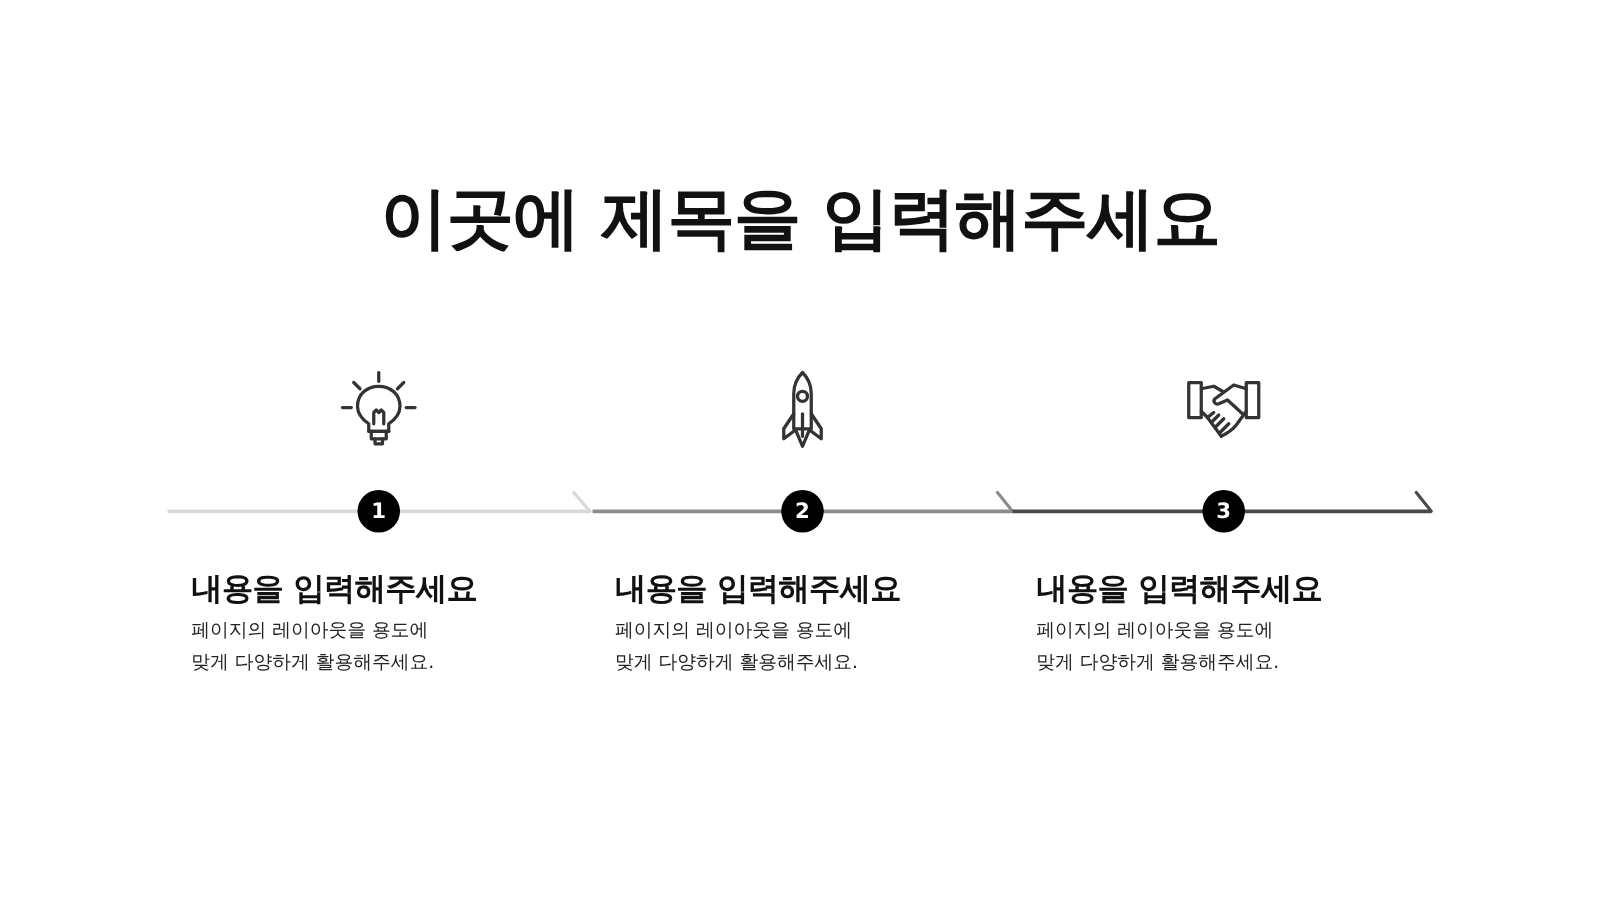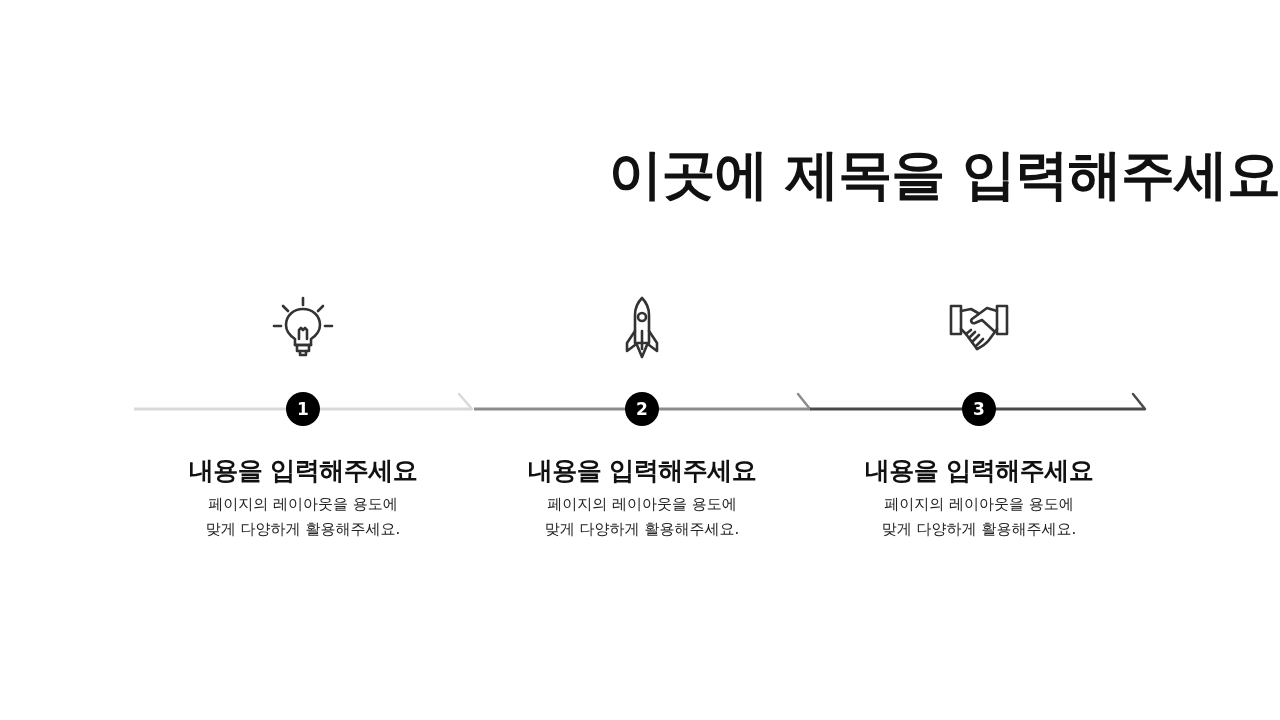--- a/index.html
+++ b/index.html
@@ -15,21 +15,21 @@
     .slide {
       position: relative;
       width: 1280px;
       height: 720px;
     }
     .title {
       position: absolute;
       top: 140px;
       left: 0;
       width: 1280px;
-      text-align: right;
+      text-align: center;
       font-size: 54px;
       font-weight: bold;
       letter-spacing: -1px;
       color: #111111;
       line-height: 70px;
     }
     .timeline {
       position: absolute;
       left: 0;
       top: 0;
@@ -50,21 +50,21 @@
       color: #ffffff;
       font-size: 17px;
       font-weight: bold;
       display: flex;
       align-items: center;
       justify-content: center;
     }
     .step-text {
       position: absolute;
       width: 300px;
-      text-align: center;
+      text-align: left;
     }
     .step-heading {
       font-size: 25px;
       font-weight: bold;
       color: #111111;
       letter-spacing: -0.5px;
       line-height: 34px;
     }
     .step-body {
       margin-top: 4px;

